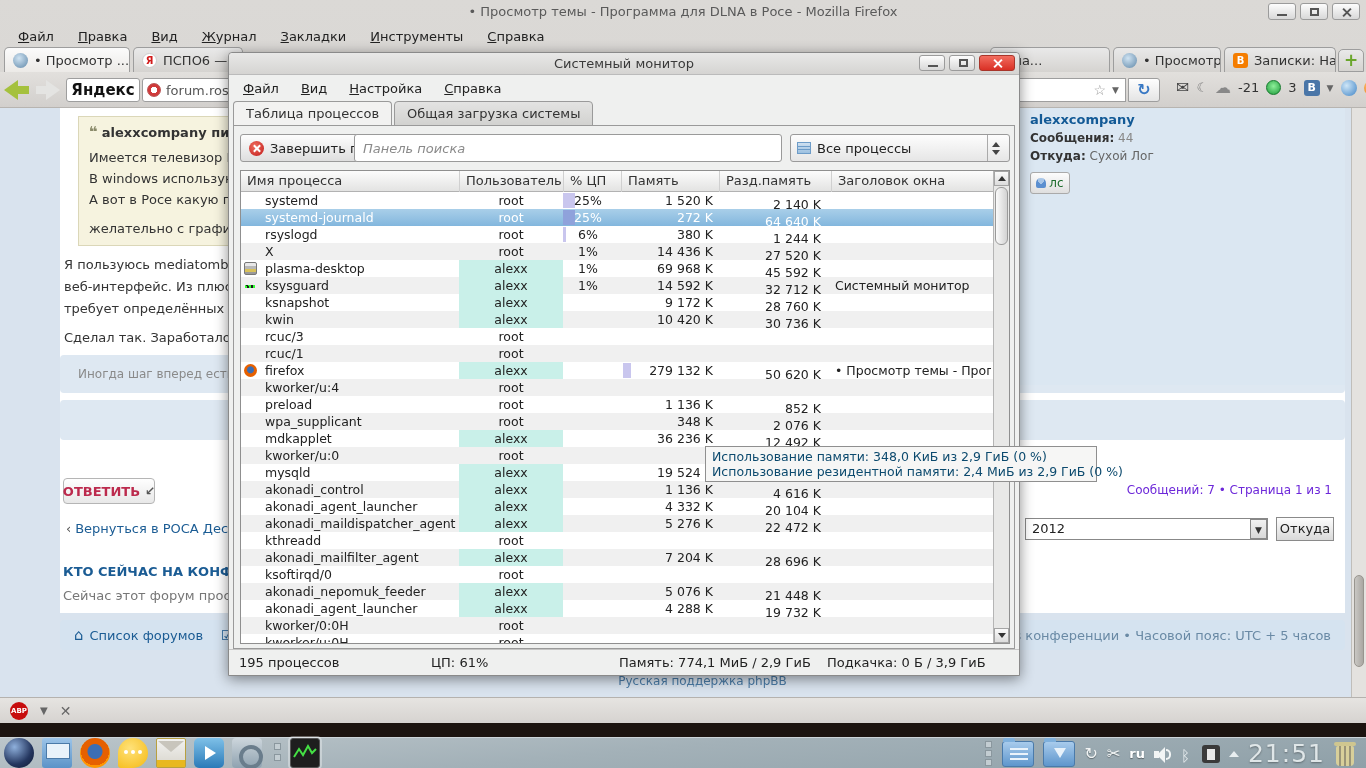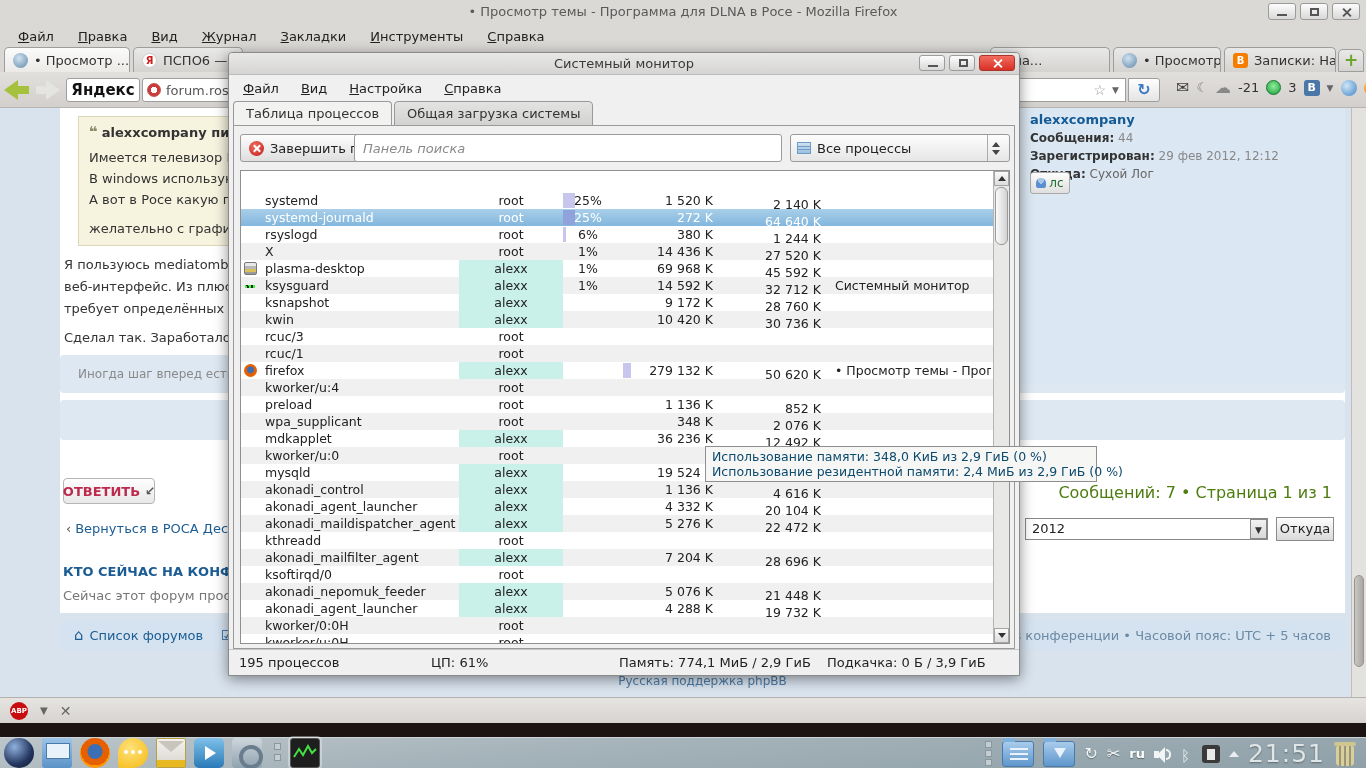--- a/index.html
+++ b/index.html
@@ -73,21 +73,21 @@
 .uprow .uval2{color:#666;}
 #pm-btn{position:absolute;left:10px;top:64px;width:40px;height:22px;background:linear-gradient(#fdfdfd,#dfdfdf);border:1px solid #aaa;border-radius:3px;font-size:12px;color:#1c6c2c;display:flex;align-items:center;justify-content:center;gap:3px;}
 .person{width:10px;height:10px;border-radius:50% 50% 2px 2px;background:radial-gradient(circle at 50% 28%,#a8c6e8 0 3px,#5b8fd0 3px);}
 #reply-btn{position:absolute;left:63px;top:370px;width:92px;height:26px;background:linear-gradient(#fefefe,#e8e8e8);border:1px solid #b5b5b5;border-radius:4px;color:#bc2a4d;font-weight:bold;font-size:13px;display:flex;align-items:center;justify-content:center;gap:5px;}
 #reply-btn .dl{color:#555;font-size:12px;}
 #back-link{position:absolute;left:66px;top:413px;color:#1b5c94;font-size:13px;}
 #back-link .lt{color:#555;margin-right:4px;}
 #who-header{position:absolute;left:63px;top:456px;color:#1b5c94;font-weight:bold;font-size:13px;}
 #who-text{position:absolute;left:63px;top:480px;color:#777;font-size:13px;}
 #who-text a{color:#1b5c94;}
-#posts-count{position:absolute;right:34px;top:375px;color:#4d7c0f;font-size:16px;margin-left:48px;}
+#posts-count{position:absolute;right:34px;top:375px;color:#6d28d9;font-size:12px;margin-left:48px;}
 #jump-select{position:absolute;left:1025px;top:410px;width:243px;height:22px;background:#fff;border:1px solid #888;font-size:13px;color:#222;line-height:20px;padding-left:6px;}
 #jump-caret{position:absolute;left:1250px;top:411px;width:17px;height:20px;background:linear-gradient(#f2f2f2,#d8d8d8);border:1px solid #888;color:#333;font-size:9px;text-align:center;line-height:20px;}
 #jump-btn{position:absolute;left:1276px;top:409px;width:58px;height:24px;background:linear-gradient(#fdfdfd,#d9d9d9);border:1px solid #8a8a8a;font-size:13px;color:#222;text-align:center;line-height:22px;}
 #footer-bar{position:absolute;left:60px;top:512px;width:1285px;height:30px;background:#d5e3f0;border-radius:4px;display:flex;align-items:center;padding:0 14px;font-size:13px;}
 #footer-bar .home{color:#1b5c94;margin-right:6px;font-size:15px;}
 #footer-bar .flink{color:#1b5c94;}
 #footer-bar .chk{color:#1b5c94;margin:0 6px 0 18px;font-size:14px;}
 #footer-right{margin-left:auto;color:#6a8aa5;}
 #phpbb{position:absolute;left:60px;top:566px;width:1285px;text-align:center;color:#4a7ba6;font-size:12px;}
 #ff-scroll{position:absolute;right:0;top:0;width:15px;height:589px;background:#e4e2df;border-left:1px solid #c0beba;}
@@ -304,21 +304,20 @@
 
       <div class="band" id="bandA">
         <span id="sig-text">Иногда шаг вперед есть результат пи</span>
         <span id="toplink">▲</span>
       </div>
       <div class="band" id="bandB"></div>
 
       <div id="user-panel">
         <div id="user-name">alexxcompany</div>
         <div class="uprow"><b>Сообщения:</b> <span class="uval">44</span></div>
-        <div class="uprow"><b>Зарегистрирован:</b> <span class="uval">29 фев 2012, 12:12</span></div>
         <div class="uprow"><b>Откуда:</b> <span class="uval2">Сухой Лог</span></div>
         <div id="pm-btn">
             <span class="person"></span>
             <span>лс</span>
           </div>
       </div>
 
       <div id="reply-btn">
         <span>ОТВЕТИТЬ</span>
         <span class="dl">↙</span>
@@ -392,20 +391,28 @@
       <div id="sm-combo">
         <span class="gridicon"></span>
         <span>Все процессы</span>
         <span id="combo-spin">
             <i class="tri-up"></i>
             <i class="tri-down"></i>
           </span>
       </div>
 
       <div id="sm-table">
+        <div id="sm-header">
+            <span class="hcol" style="left: 0px; width: 218px; border-left: none;">Имя процесса</span>
+            <span class="hcol" style="left: 218px; width: 104px;">Пользователь</span>
+            <span class="hcol" style="left: 322px; width: 58px;">% ЦП</span>
+            <span class="hcol" style="left: 380px; width: 98px;">Память</span>
+            <span class="hcol" style="left: 478px; width: 112px;">Разд.память</span>
+            <span class="hcol" style="left: 590px; width: 162px;">Заголовок окна</span>
+          </div>
         <div id="sm-rows">
             <div class="trow" style="top: 0px;">
               <span class="picon"></span>
               <span class="c-name">systemd</span>
               <span class="c-user">root</span>
               <span class="c-cpu">
                 <i class="cpubar" style="width: 12px;"></i>
                 <b class="cputxt">25%</b>
               </span>
               <span class="c-mem"><b>1 520 K</b></span>

